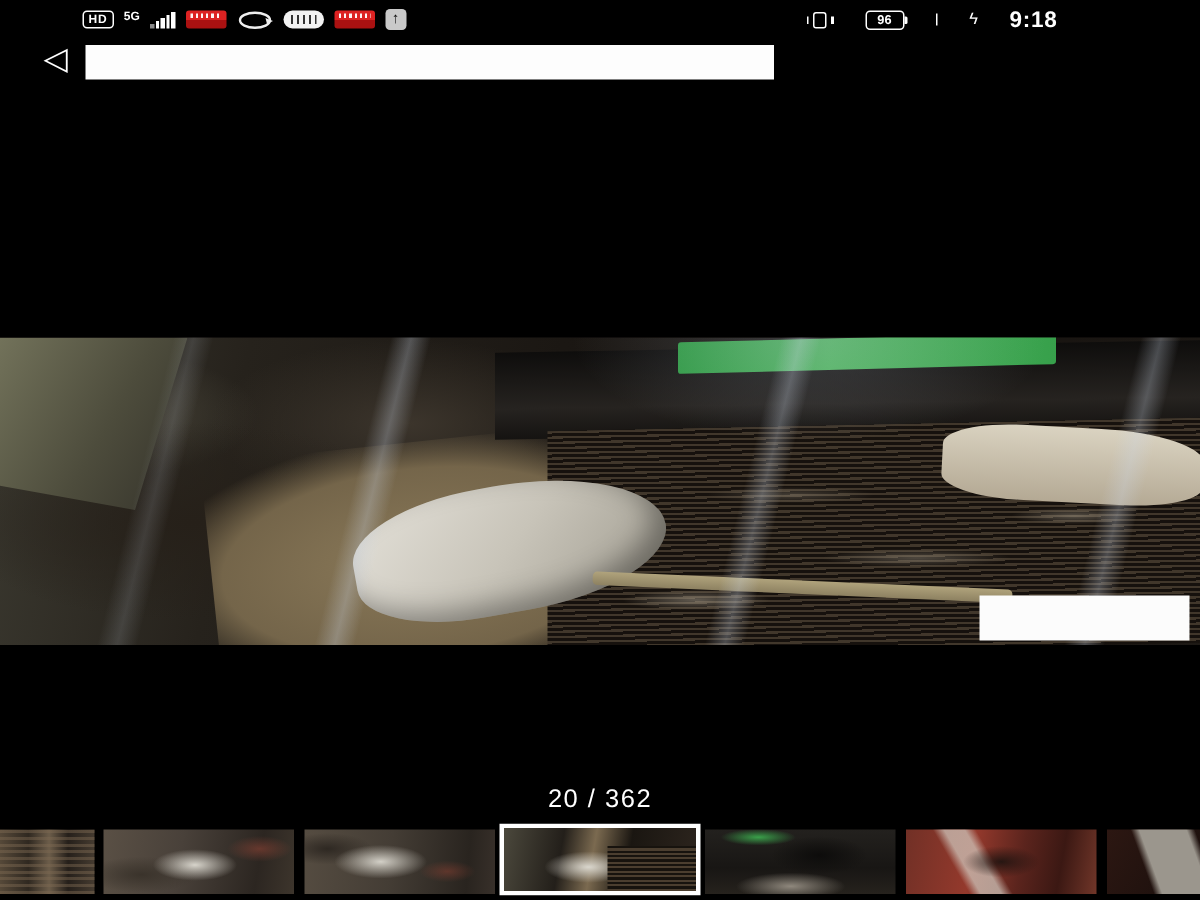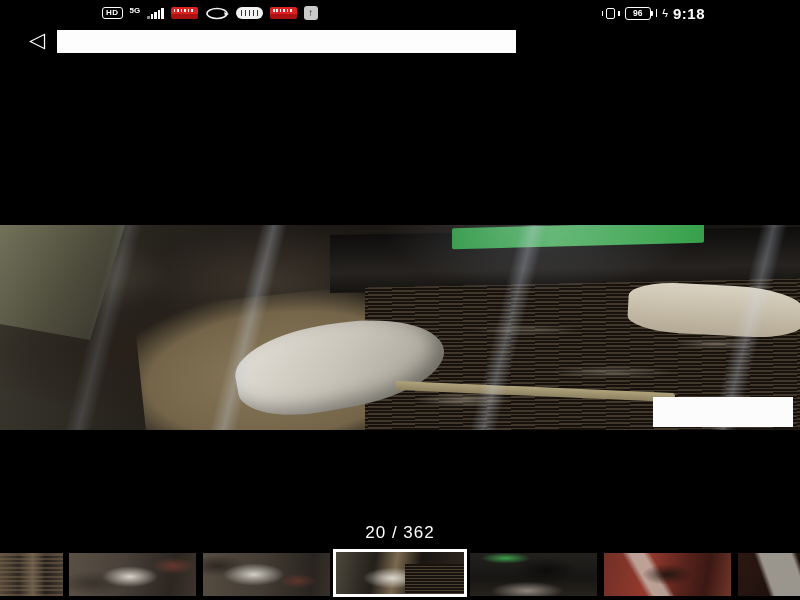--- a/index.html
+++ b/index.html
@@ -2,23 +2,23 @@
 <html><head>
 <meta charset="utf-8">
 <style>
   * { margin:0; padding:0; box-sizing:border-box; }
   html,body { width:800px; height:600px; background:#000; overflow:hidden;
               font-family:"Liberation Sans","DejaVu Sans",sans-serif; }
   .screen { position:relative; width:800px; height:600px; background:#000; }
 
   
   .statusbar { position:absolute; top:0; left:0; width:800px; height:26px;
-               display:flex; align-items:center; color:#fff;padding-left:47px; }
+               display:flex; align-items:center; color:#fff; }
   .sb-left { display:flex; align-items:center; gap:7px; margin-left:55px; }
-  .sb-right { display:flex; align-items:center; gap:5px; margin-left:auto; margin-right:95px; }
+  .sb-right { display:flex; align-items:center; gap:21px; margin-left:auto; margin-right:95px; }
   .hd-badge { border:1px solid #fff; border-radius:3px; font-size:8px; font-weight:bold;
               padding:1px 3px; line-height:1; letter-spacing:.5px; }
   .net { display:flex; flex-direction:column; align-items:center; line-height:1; }
   .net .g { font-size:8px; font-weight:bold; }
   .net .sub { font-size:4px; color:#bbb; }
   .bars { display:flex; align-items:flex-end; gap:1px; height:11px; }
   .bars i { display:block; width:2.5px; background:#fff; }
   .bars i:nth-child(1){height:3px;background:#888;} .bars i:nth-child(2){height:5px;}
   .bars i:nth-child(3){height:7px;} .bars i:nth-child(4){height:9px;} .bars i:nth-child(5){height:11px;}
   .red-badge { width:27px; height:12px; border-radius:2px;

